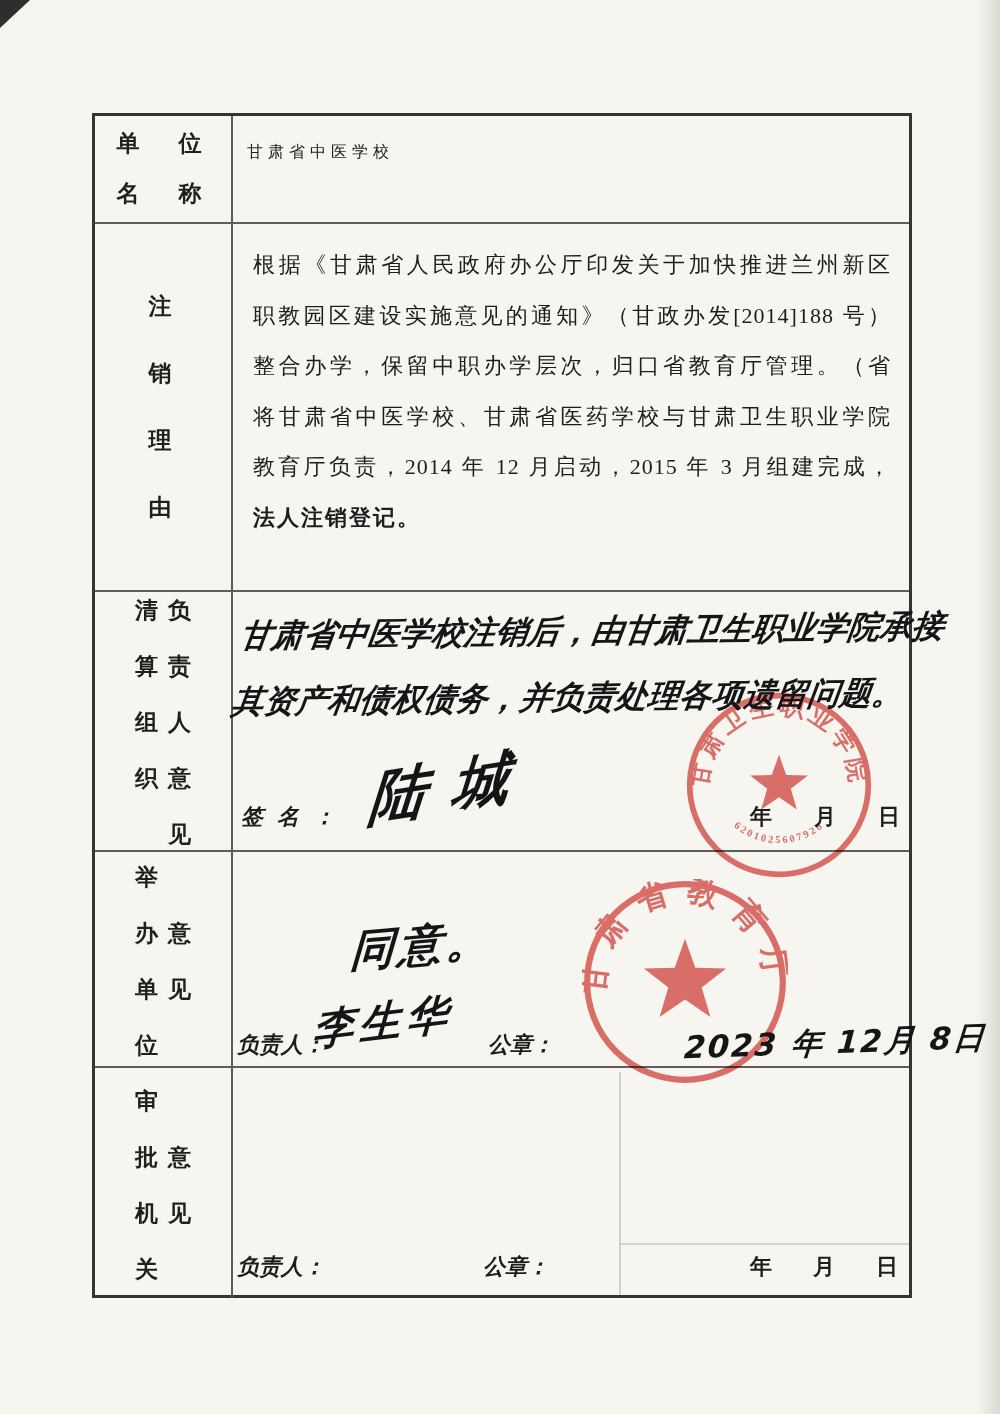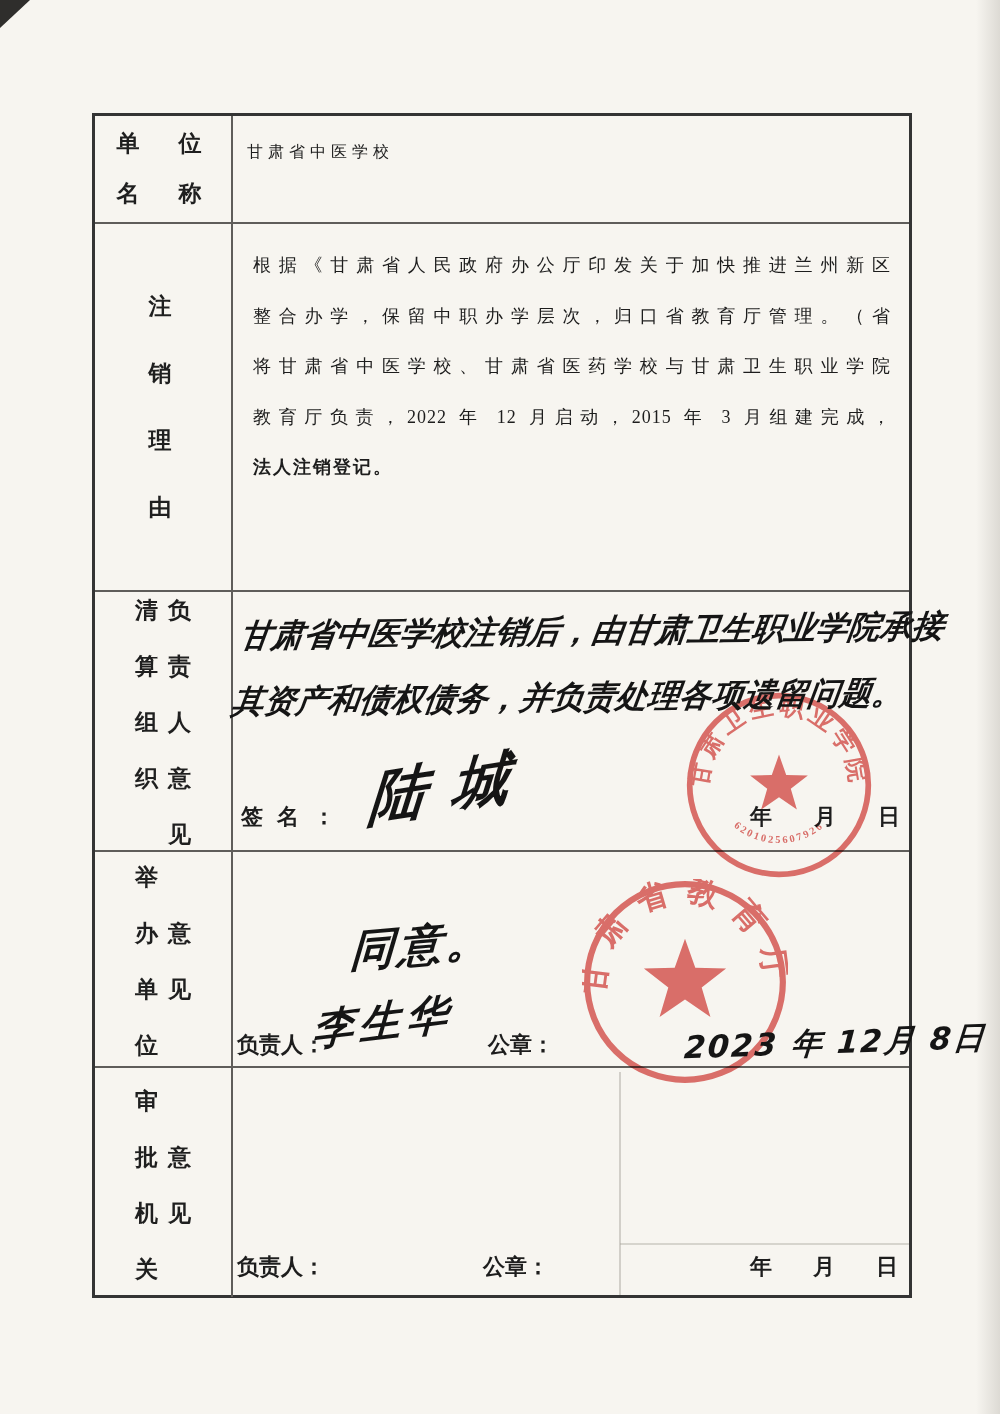--- a/index.html
+++ b/index.html
@@ -38,26 +38,26 @@
   .hcol{white-space:pre-line;text-align:center;font-size:23px;font-weight:600;
     line-height:56px;color:#1f1f1f;}
   .hcol.offset1{margin-top:56px;}
   .r3 .hcols{margin-top:2px;}
   .r4 .hcols{margin-top:4px;}
   .r5 .hcols{margin-top:6px;}
 
   .unit-value{padding:26px 0 0 14px;font-size:16px;letter-spacing:5px;color:#1d1d1d;}
 
   .reason{padding:16px 18px 0 20px;}
-  .jline{font-size:18px;line-height:50.5px;color:#1d1d1d;
+  .jline{font-size:22px;line-height:50.5px;color:#1d1d1d;
     text-align:justify;text-align-last:justify;text-justify:distribute;letter-spacing:1px;}
   .jline--end{text-align-last:left;letter-spacing:2px;font-weight:bold;}
 
   
-  .plabel{position:absolute;font-size:22px;font-weight:600;color:#1d1d1d;}
+  .plabel{position:absolute;font-size:22px;font-weight:600;color:#1d1d1d;font-style:italic;}
   .ls-wide{letter-spacing:14px;}
   .ymd{position:absolute;display:flex;justify-content:space-between;
     font-size:22px;font-weight:600;color:#1d1d1d;}
 
   
   .hand{position:absolute;font-family:"DejaVu Sans","Liberation Sans",sans-serif;
     font-style:italic;color:#151515;z-index:6;}
   .opinion{left:236px;top:598px;width:678px;font-size:32px;font-weight:600;
     line-height:66px;transform:rotate(-0.8deg) skewX(-8deg);white-space:nowrap;}
   .sig-1{left:368px;top:748px;font-size:58px;font-weight:700;letter-spacing:26px;
@@ -100,23 +100,24 @@
     <div class="row r2">
       <div class="hcell">
         <div class="htext">注
 销
 理
 由</div>
       </div>
       <div class="ccell">
         <div class="reason">
           <div class="jline">根据《甘肃省人民政府办公厅印发关于加快推进兰州新区</div>
+          <div class="jline">职教园区建设实施意见的通知》（甘政办发[2014]188 号）</div>
           <div class="jline">整合办学，保留中职办学层次，归口省教育厅管理。（省</div>
           <div class="jline">将甘肃省中医学校、甘肃省医药学校与甘肃卫生职业学院</div>
-          <div class="jline">教育厅负责，2022 年 12 月启动，2015 年 3 月组建完成，</div>
+          <div class="jline">教育厅负责，2014 年 12 月启动，2015 年 3 月组建完成，</div>
           <div class="jline jline--end">法人注销登记。</div>
         </div>
       </div>
     </div>
 
     <div class="row r3">
       <div class="hcell">
         <div class="hcols">
           <div class="hcol">清
 算

